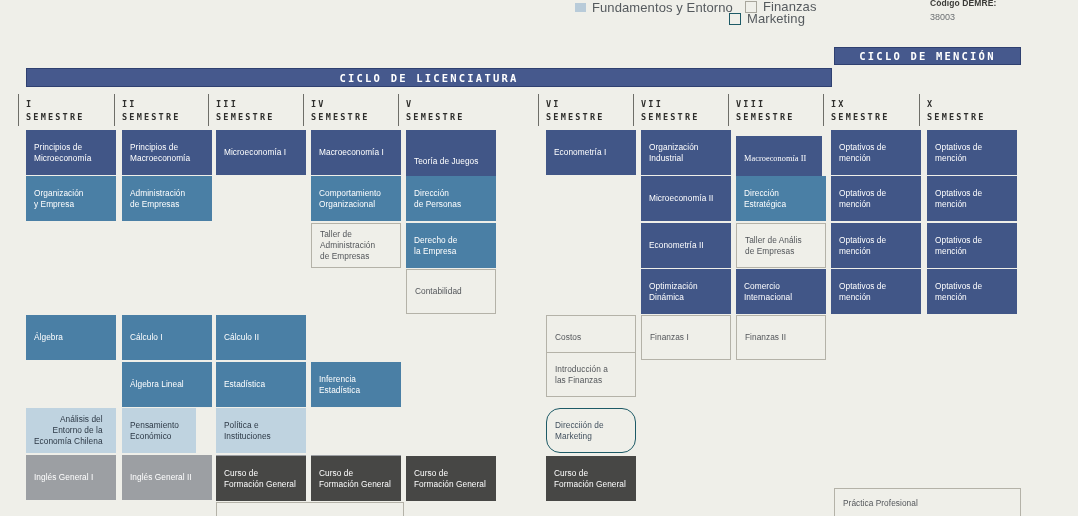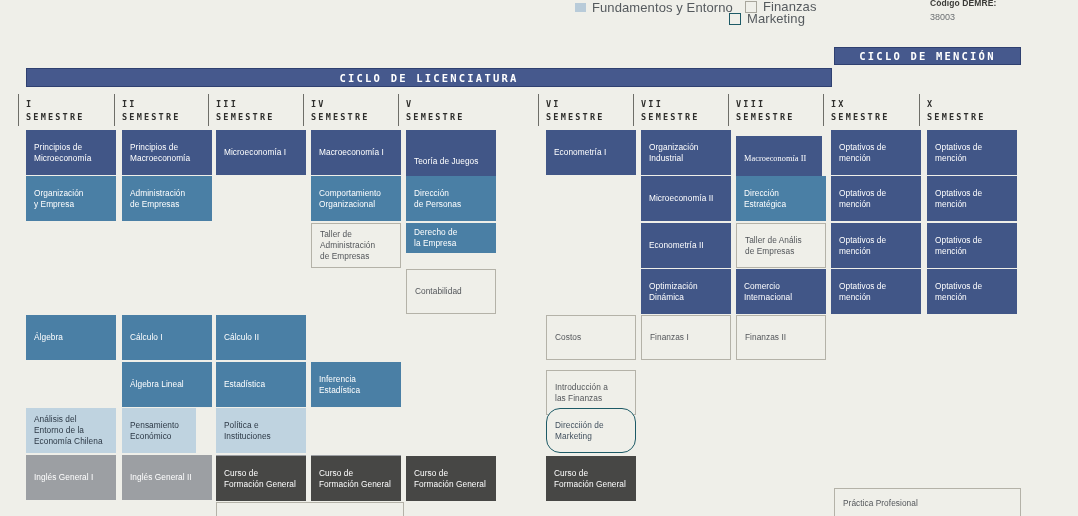--- a/index.html
+++ b/index.html
@@ -142,21 +142,21 @@
 Microeconomía</span>
     </div>
     <div class="box b-mid" style="left: 26px; top: 176px; width: 90px; height: 45px;">
       <span style="white-space: pre-line;">Organización
 y Empresa</span>
     </div>
     <div class="box b-mid" style="left: 26px; top: 315px; width: 90px; height: 45px;">
       <span style="white-space: pre-line;">Álgebra</span>
     </div>
     <div class="box b-light" style="left: 26px; top: 408px; width: 90px; height: 45px;">
-      <span style="white-space: pre-line;">Análisis del
+      <span style="white-space: pre-line; text-align: right;">Análisis del
 Entorno de la
 Economía Chilena</span>
     </div>
     <div class="box b-gray" style="left: 26px; top: 455px; width: 90px; height: 45px;">
       <span style="white-space: pre-line;">Inglés General I</span>
     </div>
     <div class="box b-dark" style="left: 122px; top: 130px; width: 90px; height: 45px;">
       <span style="white-space: pre-line;">Principios de
 Macroeconomía</span>
     </div>
@@ -220,38 +220,38 @@
       <span style="white-space: pre-line;">Curso de
 Formación General</span>
     </div>
     <div class="box b-dark" style="left: 406px; top: 130px; width: 90px; height: 62px;">
       <span style="white-space: pre-line;">Teoría de Juegos</span>
     </div>
     <div class="box b-mid" style="left: 406px; top: 176px; width: 90px; height: 45px;">
       <span style="white-space: pre-line;">Dirección
 de Personas</span>
     </div>
-    <div class="box b-mid" style="left: 406px; top: 223px; width: 90px; height: 30px;">
+    <div class="box b-mid" style="left: 406px; top: 223px; width: 90px; height: 45px;">
       <span style="white-space: pre-line;">Derecho de
 la Empresa</span>
     </div>
     <div class="box b-out" style="left: 406px; top: 269px; width: 90px; height: 45px;">
       <span style="white-space: pre-line;">Contabilidad</span>
     </div>
     <div class="box b-dgray" style="left: 406px; top: 456px; width: 90px; height: 45px;">
       <span style="white-space: pre-line;">Curso de
 Formación General</span>
     </div>
     <div class="box b-dark" style="left: 546px; top: 130px; width: 90px; height: 45px;">
       <span style="white-space: pre-line;">Econometría I</span>
     </div>
     <div class="box b-out" style="left: 546px; top: 315px; width: 90px; height: 45px;">
       <span style="white-space: pre-line;">Costos</span>
     </div>
-    <div class="box b-out" style="left: 546px; top: 370px; width: 90px; height: 45px;">
+    <div class="box b-out" style="left: 546px; top: 352px; width: 90px; height: 45px;">
       <span style="white-space: pre-line;">Introducción a
 las Finanzas</span>
     </div>
     <div class="box b-out-mk" style="left: 546px; top: 408px; width: 90px; height: 45px; border-radius: 14px;">
       <span style="white-space: pre-line;">Direcciión de
 Marketing</span>
     </div>
     <div class="box b-dgray" style="left: 546px; top: 456px; width: 90px; height: 45px;">
       <span style="white-space: pre-line;">Curso de
 Formación General</span>

